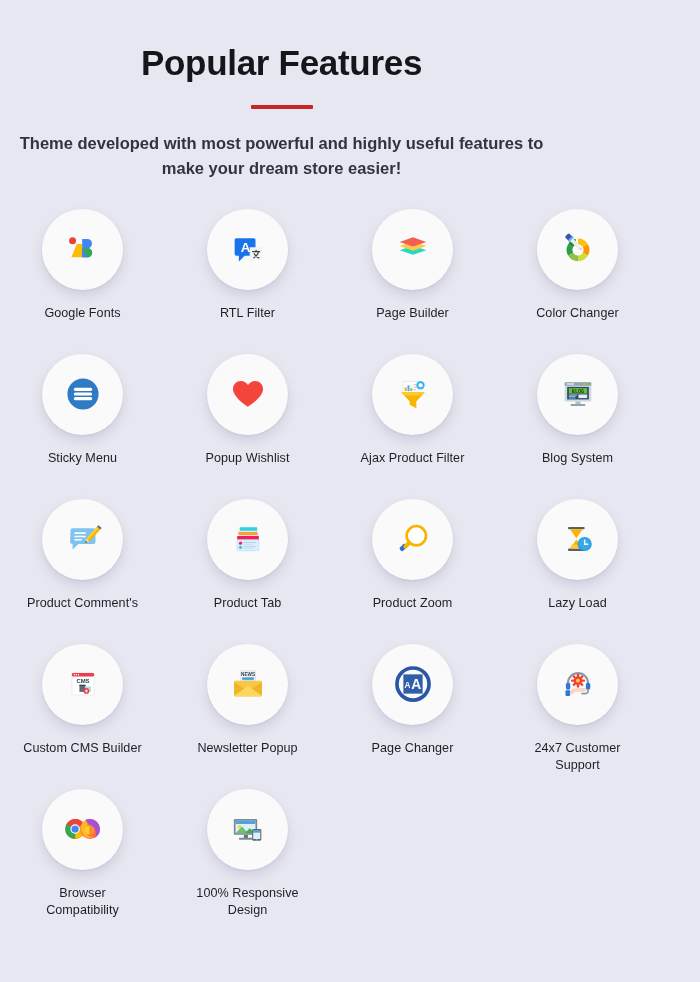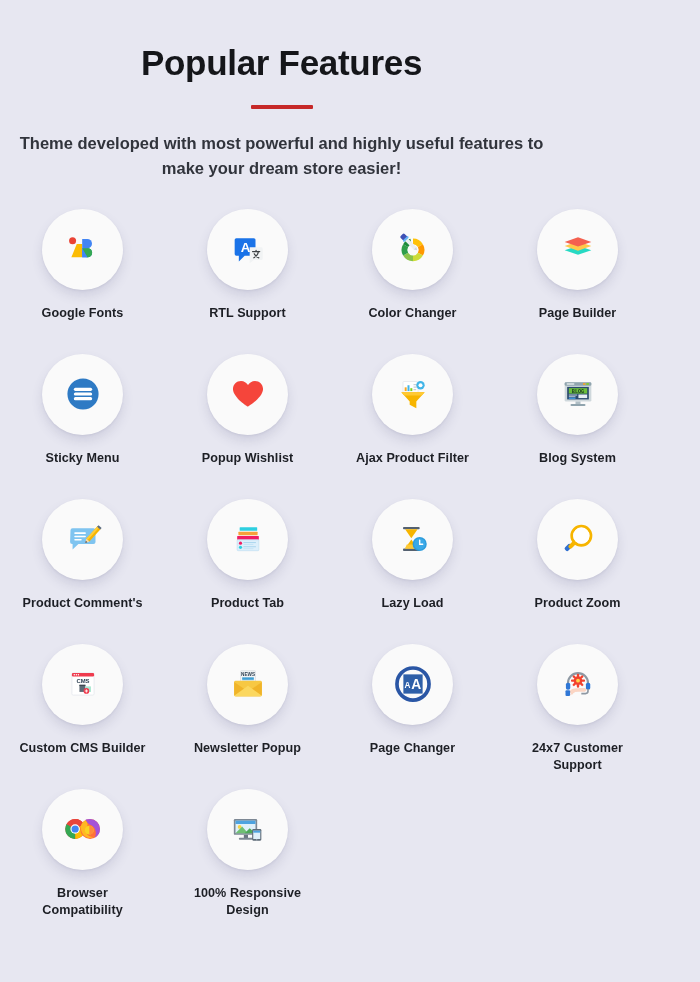--- a/index.html
+++ b/index.html
@@ -81,21 +81,21 @@
     align-items: center;
     justify-content: center;
     position: relative;
   }
   .icon-circle svg {
     display: block;
   }
   .feature-label {
     margin-top: 15px;
     font-size: 12.6px;
-    font-weight: 700;
+    font-weight: 400;
     color: #1d1f25;
     text-align: center;
     line-height: 1.35;
     letter-spacing: 0.05px;
     max-width: 150px;
     white-space: pre-line;
   }
 </style>
 </head>
 <body>
@@ -131,21 +131,34 @@
       <div class="icon-circle">
         <span>
           <svg width="40" height="40" viewBox="0 0 48 48">
             <path d="M10 11 h21 a2 2 0 0 1 2 2 v17 a2 2 0 0 1 -2 2 h-11 l-7 7 v-7 h-3 a2 2 0 0 1 -2 -2 V13 a2 2 0 0 1 2 -2 z" fill="#1a73e8"></path>
             <text x="21" y="28" font-family="Liberation Sans, sans-serif" font-size="16" font-weight="700" fill="#ffffff" text-anchor="middle">A</text>
             <path d="M26 22 h14 a1.6 1.6 0 0 1 1.6 1.6 v12 a1.6 1.6 0 0 1 -1.6 1.6 h-9 l-5 4 v-4 Z" fill="#f1f3f4"></path>
             <path d="M29.5 27 h8.5 M33.7 25.5 v1.5 M36.5 27 q-0.6 5 -5.5 7.5 M31.5 29.8 q1.8 3.6 5.5 4.8" stroke="#3c4043" stroke-width="1.5" fill="none" stroke-linecap="round"></path>
           </svg>
         </span>
       </div>
-      <div class="feature-label">RTL Support</div>
+      <div class="feature-label">RTL Filter</div>
+    </div>
+
+    <div class="feature-cell">
+      <div class="icon-circle">
+        <span>
+          <svg width="40" height="40" viewBox="0 0 48 48">
+            <path d="M24 31 L8 25.5 L24 20 L40 25.5 Z" fill="#26d9c3"></path>
+            <path d="M24 26 L8 20.5 L24 15 L40 20.5 Z" fill="#ffc84a"></path>
+            <path d="M24 21 L8 15.5 L24 10 L40 15.5 Z" fill="#f4604f"></path>
+          </svg>
+        </span>
+      </div>
+      <div class="feature-label">Page Builder</div>
     </div>
 
     <div class="feature-cell">
       <div class="icon-circle">
         <span>
           <svg width="42" height="42" viewBox="0 0 48 48">
             <g transform="translate(24,25)">
               <path d="M0,-13 A13,13 0 0 1 11.3,-6.5 L5.6,-3.2 A6.5,6.5 0 0 0 0,-6.5 Z" fill="#ffc107"></path>
               <path d="M11.3,-6.5 A13,13 0 0 1 11.3,6.5 L5.6,3.2 A6.5,6.5 0 0 0 5.6,-3.2 Z" fill="#ff9800"></path>
               <path d="M11.3,6.5 A13,13 0 0 1 0,13 L0,6.5 A6.5,6.5 0 0 0 5.6,3.2 Z" fill="#cddc39"></path>
@@ -156,33 +169,20 @@
             <g transform="rotate(-45 20 16)">
               <rect x="16.2" y="4" width="6.4" height="7" rx="1.6" fill="#3f51b5"></rect>
               <rect x="17.2" y="10.5" width="4.4" height="15" fill="#eceff1"></rect>
               <path d="M17.2 25.5 h4.4 l-2.2 3.4 Z" fill="#cfd8dc"></path>
               <rect x="15.3" y="9.4" width="8.2" height="2.4" rx="1.2" fill="#64b5f6"></rect>
             </g>
           </svg>
         </span>
       </div>
       <div class="feature-label">Color Changer</div>
-    </div>
-
-    <div class="feature-cell">
-      <div class="icon-circle">
-        <span>
-          <svg width="40" height="40" viewBox="0 0 48 48">
-            <path d="M24 31 L8 25.5 L24 20 L40 25.5 Z" fill="#26d9c3"></path>
-            <path d="M24 26 L8 20.5 L24 15 L40 20.5 Z" fill="#ffc84a"></path>
-            <path d="M24 21 L8 15.5 L24 10 L40 15.5 Z" fill="#f4604f"></path>
-          </svg>
-        </span>
-      </div>
-      <div class="feature-label">Page Builder</div>
     </div>
 
 
     <div class="feature-cell">
       <div class="icon-circle">
         <span>
           <svg width="44" height="44" viewBox="0 0 48 48">
             <circle cx="24" cy="24" r="17" fill="#2e7ac4"></circle>
             <rect x="14" y="17.2" width="20" height="3.4" rx="1.7" fill="#ffffff"></rect>
             <rect x="14" y="22.3" width="20" height="3.4" rx="1.7" fill="#ffffff"></rect>
@@ -290,46 +290,46 @@
           </svg>
         </span>
       </div>
       <div class="feature-label">Product Tab</div>
     </div>
 
     <div class="feature-cell">
       <div class="icon-circle">
         <span>
           <svg width="40" height="40" viewBox="0 0 48 48">
+            <rect x="7.5" y="31.5" width="9" height="5.6" rx="2.2" transform="rotate(-45 12 34)" fill="#2f6fd0"></rect>
+            <line x1="15" y1="33" x2="22.5" y2="25.5" stroke="#f7b500" stroke-width="5" stroke-linecap="round"></line>
+            <circle cx="28" cy="20" r="11.5" fill="none" stroke="#f7b500" stroke-width="3.4"></circle>
+            <circle cx="28" cy="20" r="9.8" fill="#ffffff"></circle>
+          </svg>
+        </span>
+      </div>
+      <div class="feature-label">Product Zoom</div>
+    </div>
+
+    <div class="feature-cell">
+      <div class="icon-circle">
+        <span>
+          <svg width="40" height="40" viewBox="0 0 48 48">
             <rect x="12" y="9.5" width="20" height="2.8" rx="1.1" fill="#546170"></rect>
             <rect x="12" y="35.5" width="20" height="2.8" rx="1.1" fill="#546170"></rect>
             <path d="M14.5 12.3 h15 L22 23 Z" fill="#f7b500"></path>
             <path d="M14.5 35.5 h15 L22 24.5 Z" fill="#f7b500"></path>
             <path d="M16.5 30.5 h11 l2 5 h-15 Z" fill="#ffc933"></path>
             <circle cx="32" cy="30" r="8.5" fill="#2d9cdb"></circle>
             <circle cx="32" cy="30" r="6.8" fill="#3aa9e8"></circle>
             <path d="M32 25.5 v4.8 h3.6" stroke="#ffffff" stroke-width="1.7" fill="none" stroke-linecap="round"></path>
           </svg>
         </span>
       </div>
       <div class="feature-label">Lazy Load</div>
-    </div>
-
-    <div class="feature-cell">
-      <div class="icon-circle">
-        <span>
-          <svg width="40" height="40" viewBox="0 0 48 48">
-            <rect x="7.5" y="31.5" width="9" height="5.6" rx="2.2" transform="rotate(-45 12 34)" fill="#2f6fd0"></rect>
-            <line x1="15" y1="33" x2="22.5" y2="25.5" stroke="#f7b500" stroke-width="5" stroke-linecap="round"></line>
-            <circle cx="28" cy="20" r="11.5" fill="none" stroke="#f7b500" stroke-width="3.4"></circle>
-            <circle cx="28" cy="20" r="9.8" fill="#ffffff"></circle>
-          </svg>
-        </span>
-      </div>
-      <div class="feature-label">Product Zoom</div>
     </div>
 
     <div class="feature-cell">
       <div class="icon-circle">
         <span>
           <svg width="38" height="38" viewBox="0 0 48 48">
             <rect x="10" y="10" width="28" height="28" rx="1.5" fill="#ffffff" stroke="#e2e6eb" stroke-width="0.9"></rect>
             <rect x="10" y="10" width="28" height="4.5" rx="1.5" fill="#ef3b4e"></rect>
             <circle cx="13" cy="12.3" r="0.9" fill="#ffffff"></circle>
             <circle cx="15.6" cy="12.3" r="0.9" fill="#ffffff"></circle>

